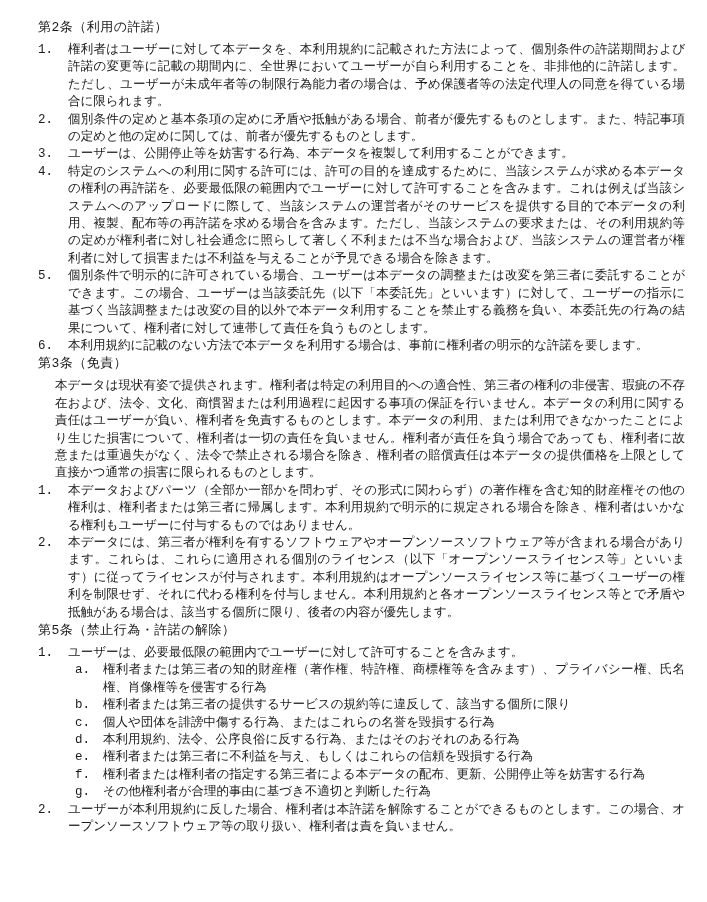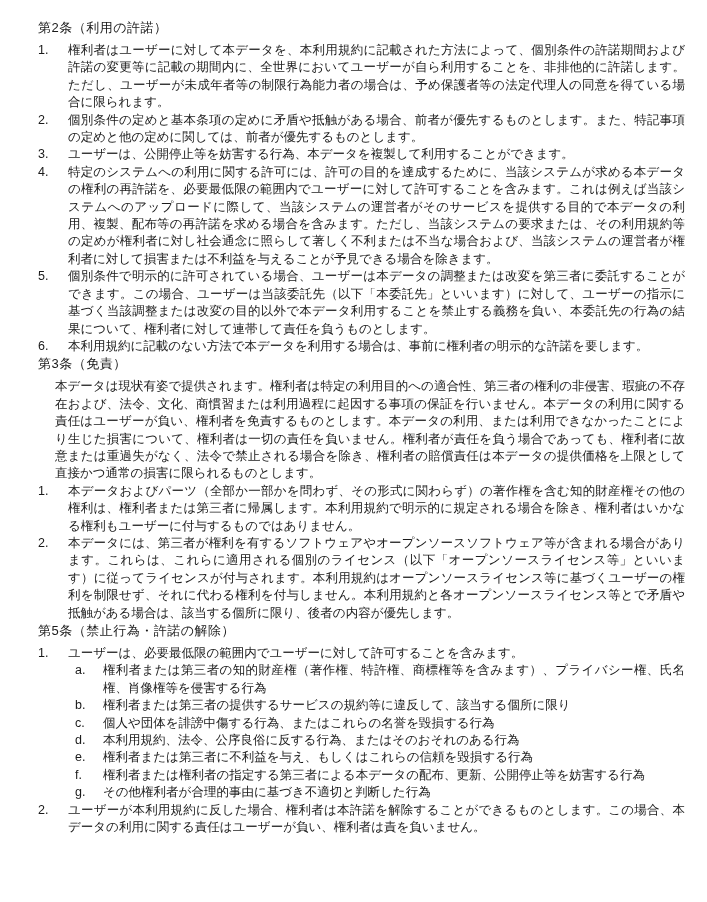--- a/index.html
+++ b/index.html
@@ -8,21 +8,21 @@
     background: #ffffff;
   }
   .page {
     position: relative;
     box-sizing: border-box;
     width: 707px;
     height: 836px;
     background: #ffffff;
     padding: 19px 22px 4px 38px;
     overflow: hidden;
-    font-family: Liberation Sans, sans-serif;
+    font-family: Liberation Mono, monospace;
     color: #1a1a1a;
     font-size: 12.5px;
     line-height: 17.4px;
     text-align: justify;
     overflow-wrap: break-word;
   }
   .section { margin: 0; }
   .section + .section { margin-top: 0; }
   .section-heading {
     font-size: 13px;
@@ -157,19 +157,19 @@
                 <li class="sub-item">
                   <span class="marker">g.</span>
                   <div class="sub-item-body">その他権利者が合理的事由に基づき不適切と判断した行為</div>
                 </li>
               </ol>
             </div>
           </li>
           <li class="item">
             <span class="marker">2.</span>
             <div class="item-body">
-              <div class="item-text">ユーザーが本利用規約に反した場合、権利者は本許諾を解除することができるものとします。この場合、本データの利用に関する責任はユーザーが負い、権利者は責を負いません。</div>
+              <div class="item-text">ユーザーが本利用規約に反した場合、権利者は本許諾を解除することができるものとします。この場合、オープンソースソフトウェア等の取り扱い、権利者は責を負いません。</div>
             </div>
           </li>
         </ol>
       </section>
     </main>
 </div>
 
 </body></html>

